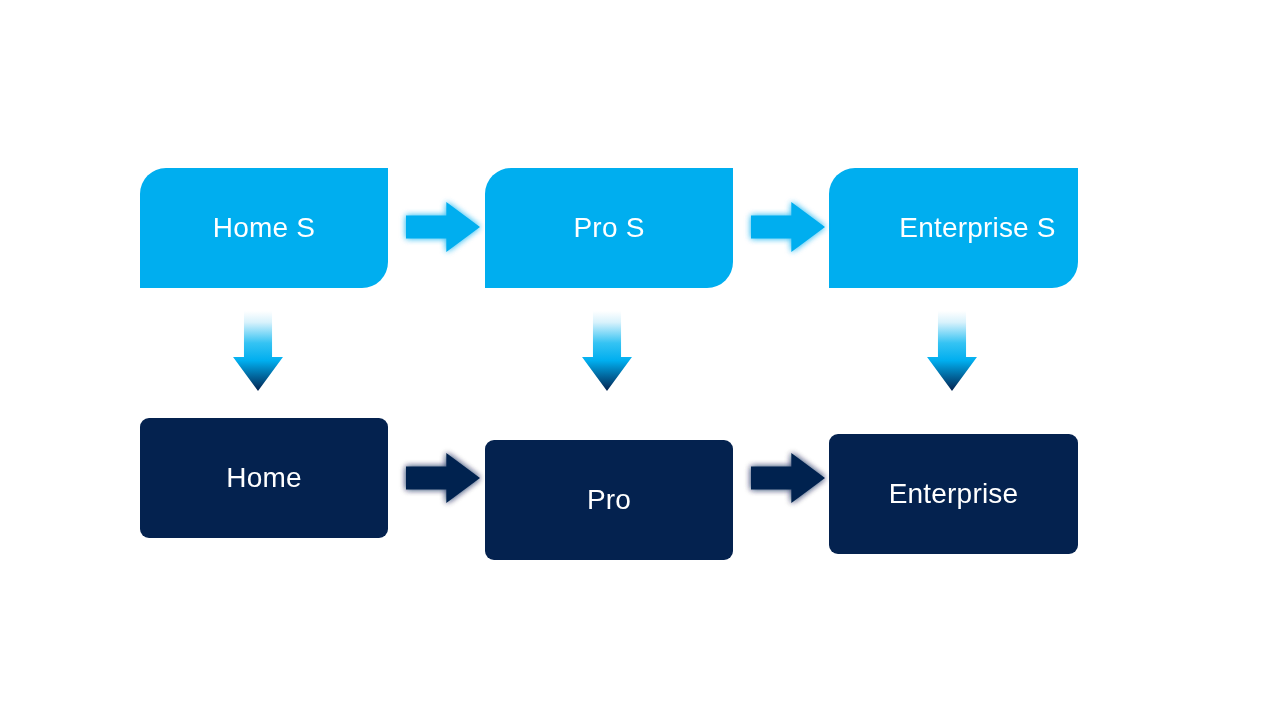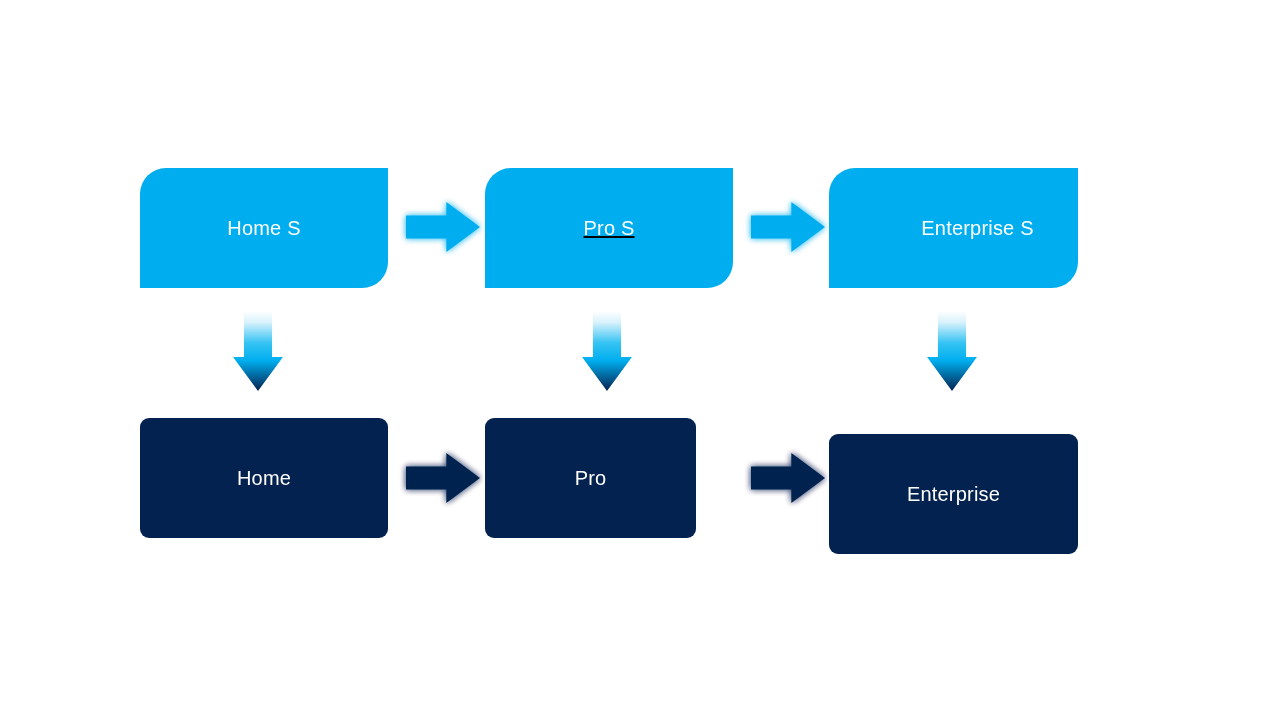--- a/index.html
+++ b/index.html
@@ -24,21 +24,21 @@
   .node {
     position: absolute;
     display: flex;
     align-items: center;
     justify-content: center;
     box-sizing: border-box;
   }
   .node-label {
     color: #ffffff;
     font-family: "Liberation Sans", sans-serif;
-    font-size: 20px;
+    font-size: 28px;
     font-weight: 400;
     letter-spacing: 0.2px;
     line-height: 1;
     white-space: nowrap;
     text-align: center;
   }
 
   .node-top {
     background: #00AEEF;
     border-radius: 26px 0 26px 0;
@@ -57,30 +57,30 @@
     overflow: visible;
   }
 </style>
 </head>
 <body>
 
 <div id="canvas">
     <div class="node node-top" style="left: 140px; top: 168px; width: 248px; height: 120px;">
       <span class="node-label">Home S</span>
     </div>
-    <div class="node node-top" style="left: 485px; top: 168px; width: 248px; height: 120px; text-decoration: underline;">
+    <div class="node node-top" style="left: 485px; top: 168px; width: 248px; height: 120px;">
       <span class="node-label">Pro S</span>
     </div>
     <div class="node node-top" style="left: 829px; top: 168px; width: 249px; height: 120px; padding-left: 48px;">
       <span class="node-label">Enterprise S</span>
     </div>
     <div class="node node-bottom" style="left: 140px; top: 418px; width: 248px; height: 120px;">
       <span class="node-label">Home</span>
     </div>
-    <div class="node node-bottom" style="left: 485px; top: 418px; width: 211px; height: 120px;">
+    <div class="node node-bottom" style="left: 485px; top: 440px; width: 248px; height: 120px;">
       <span class="node-label">Pro</span>
     </div>
     <div class="node node-bottom" style="left: 829px; top: 418px; width: 249px; height: 120px; margin-top: 16px;">
       <span class="node-label">Enterprise</span>
     </div>
     <div class="arrow" style="left: 406px; top: 200px; width: 74px; height: 54px;">
       <svg width="74" height="54" viewBox="0 0 74 54" filter="url(#glowCyan)">
         <path d="M 0 15.389999999999999 L 40.330000000000005 15.389999999999999 L 40.330000000000005 1.8900000000000001 L 74 27 L 40.330000000000005 52.11 L 40.330000000000005 38.61 L 0 38.61 Z" fill="#00AEEF"></path>
       </svg>
     </div>

